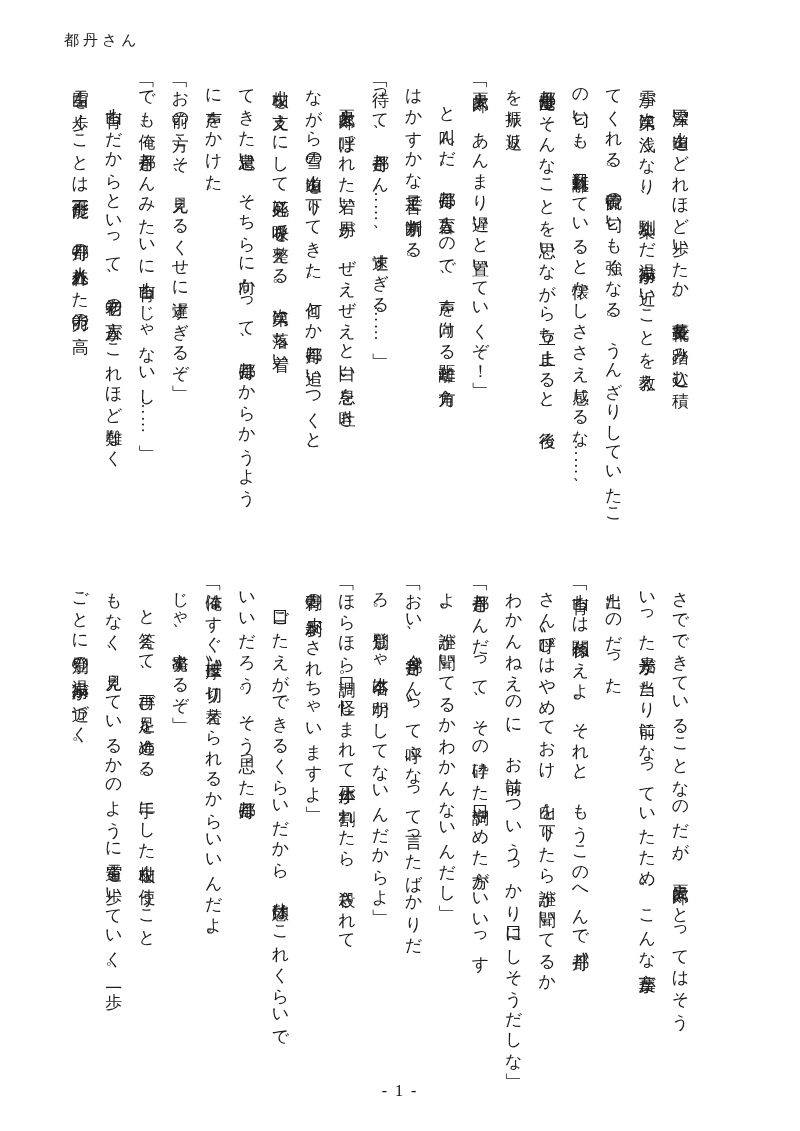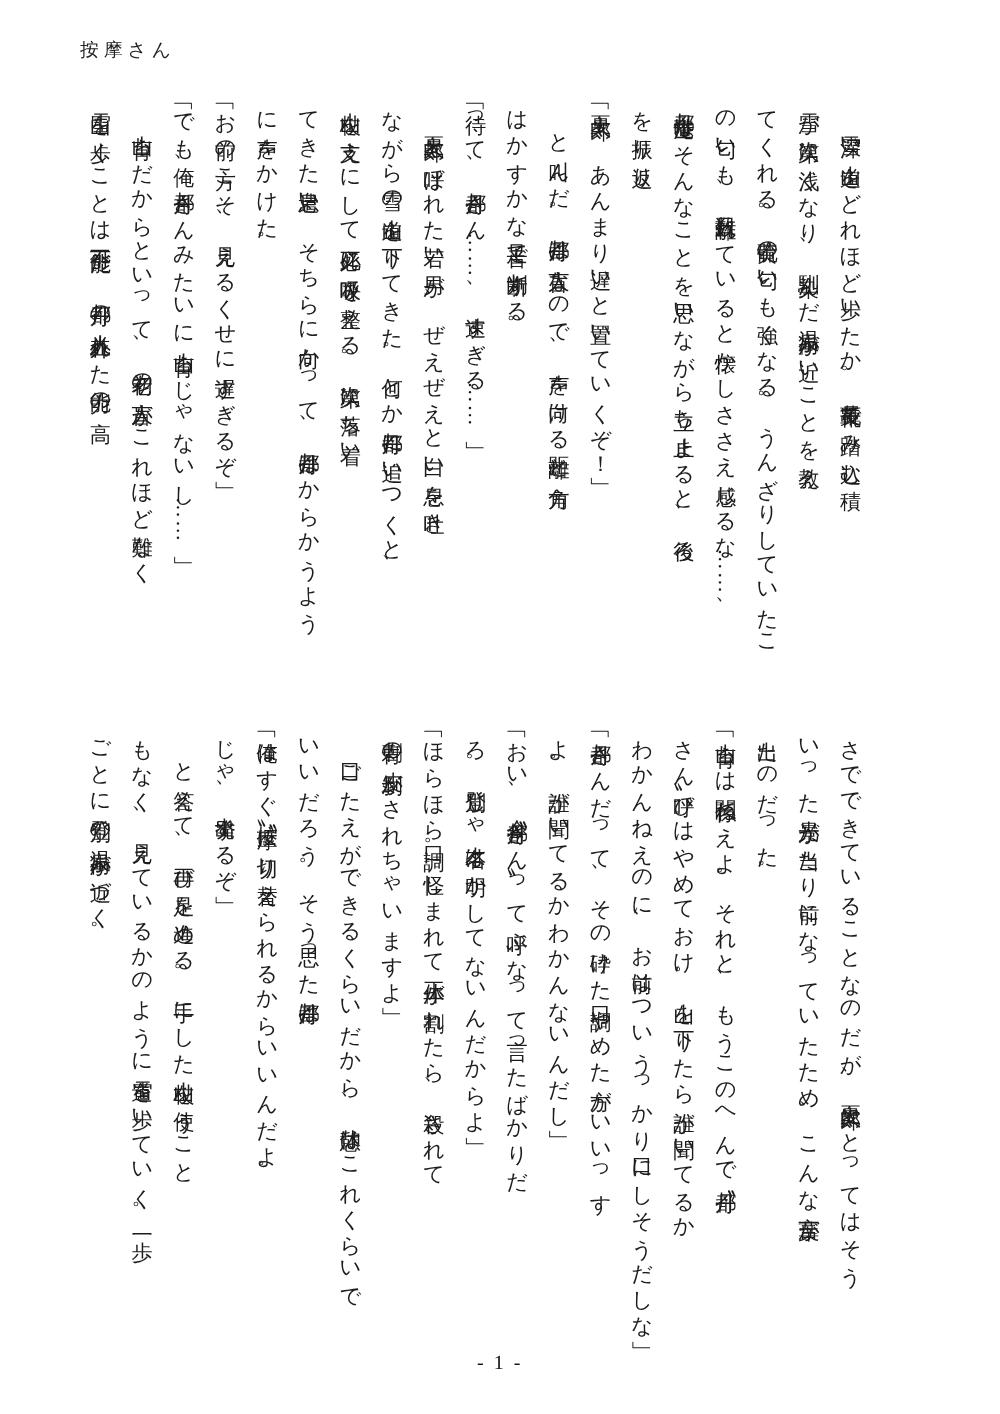--- a/index.html
+++ b/index.html
@@ -58,21 +58,21 @@
     font-size: 16px;
     letter-spacing: 2px;
     color: #111111;
   }
 </style>
 </head>
 <body>
 
 <div id="page">
 
-  <div class="running-header">按摩さん</div>
+  <div class="running-header">都丹さん</div>
 
   <div class="band band-upper">
       <div class="vline">　雪深い山道をどれほど歩いたか。藁長靴で踏み込む積</div>
       <div class="vline">雪が次第に浅くなり、馴染んだ温泉街が近いことを教え</div>
       <div class="vline">てくれる。硫黄の匂いも強くなる。うんざりしていたこ</div>
       <div class="vline">の匂いも、数日離れていると懐かしささえ感じるな……、</div>
       <div class="vline">都丹庵士はそんなことを思いながら立ち止まると、後ろ</div>
       <div class="vline">を振り返り、</div>
       <div class="vline">「夏太郎！　あんまり遅いと置いていくぞ！」</div>
       <div class="vline">　と叫んだ。都丹は盲人なので、声を向ける距離と方角</div>

